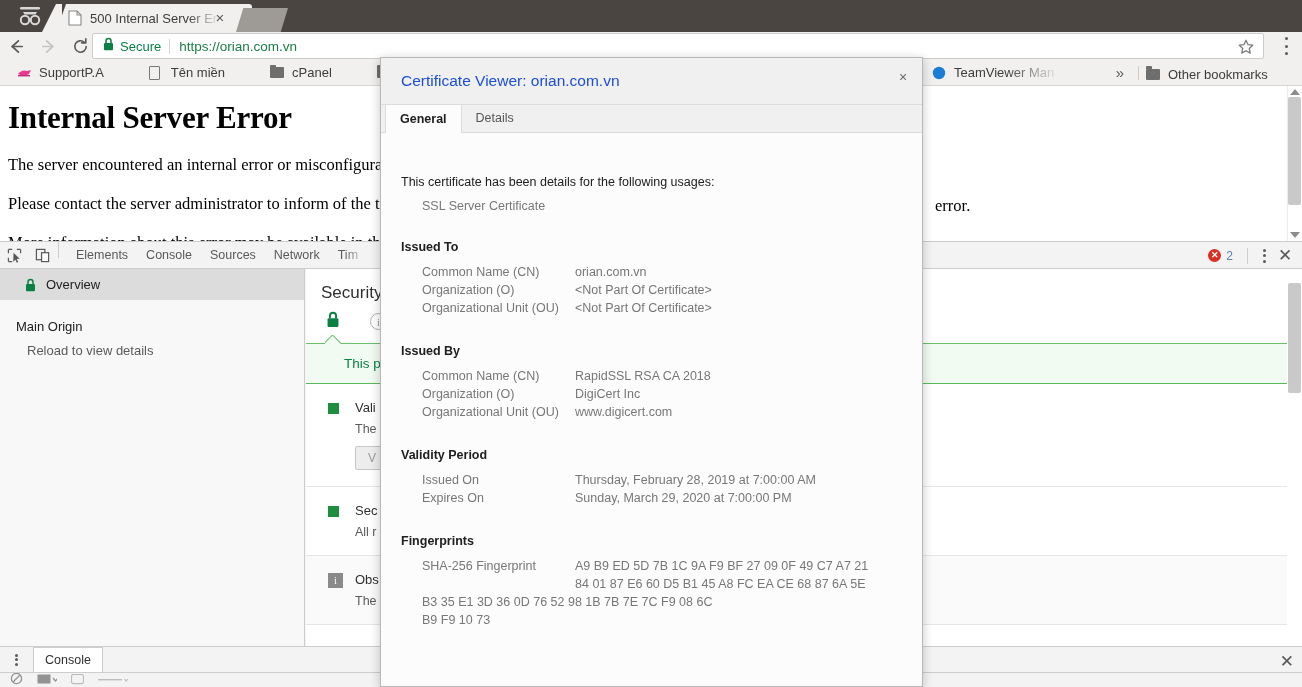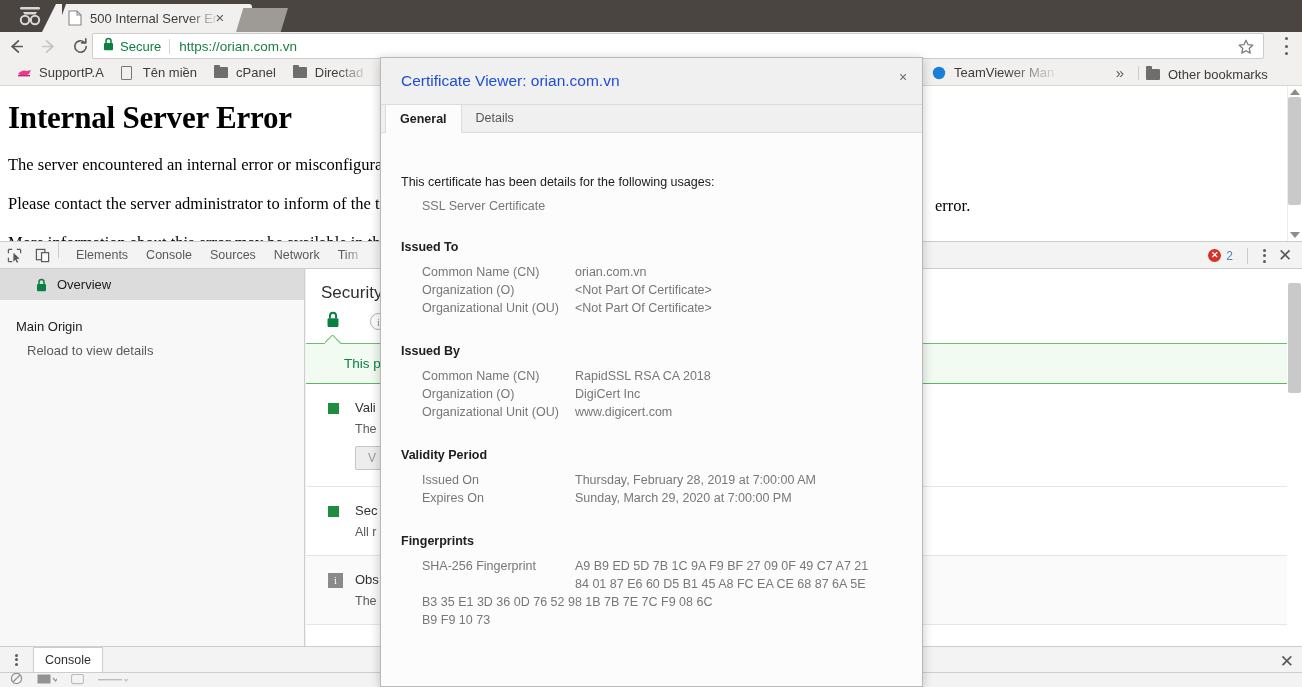--- a/index.html
+++ b/index.html
@@ -86,20 +86,21 @@
     display: flex; flex-direction: column; align-items: center; justify-content: space-between;
   }
   .menu-dots i { display:block; width: 3px; height: 3px; border-radius: 50%; background: #5a5a5a; }
 
   
   .bookmarks {
     position: absolute; left: 0; top: 60px; width: 1302px; height: 26px;
     background: #f1f0ee;
     display: flex; align-items: center;
     border-bottom: 1px solid #d9d6d2;
+    gap: 28px;
   }
   .bm {
     display: flex; align-items: center; height: 22px;
     padding: 0 7px; margin-left: 3px;
     font-size: 13px; color: #3c3c3c; white-space: nowrap;
   }
   .bm:first-child { margin-left: 10px; }
   .bm-ico { flex: 0 0 16px; margin-right: 6px; display:flex; align-items:center; }
   .folder-ico { width: 14px; height: 11px; background: #6e6e6e; border-radius: 1px; position: relative; }
   .folder-ico::before { content:""; position:absolute; left:0; top:-2.5px; width:6px; height:3px; background:#6e6e6e; border-radius:1px 1px 0 0;}
@@ -166,21 +167,21 @@
   .dt-dots { width:16px;height:18px; display:flex;flex-direction:column;align-items:center;justify-content:space-between;padding:2px 0;}
   .dt-dots i{width:3px;height:3px;border-radius:50%;background:#5a5a5a;}
   .dt-close { font-size: 17px; color:#5a5a5a; width:22px;text-align:center;line-height:1;}
 
   
   .sec-sidebar {
     position:absolute; left:0; top:27px; width: 305px; bottom: 41px;
     background:#f8f8f8; border-right:1px solid #cdcdcd;
   }
   .sec-overview {
-    height: 31px; background:#dcdcdc; display:flex; align-items:center; padding-left: 36px;
+    height: 31px; background:#dcdcdc; display:flex; align-items:center; padding-left: 25px;
     font-size: 13px; color:#202020;
   }
   .sec-overview .lk { margin-right: 10px; display:flex; }
   .sec-group-title { margin: 19px 0 0 16px; font-size:13px; color:#202020; }
   .sec-group-item { margin: 9px 0 0 27px; font-size:13px; color:#5a5a5a; }
 
   
   .sec-main {
     position:absolute; left:306px; top:27px; right:0; bottom:41px; background:#fff; overflow:hidden;
   }

